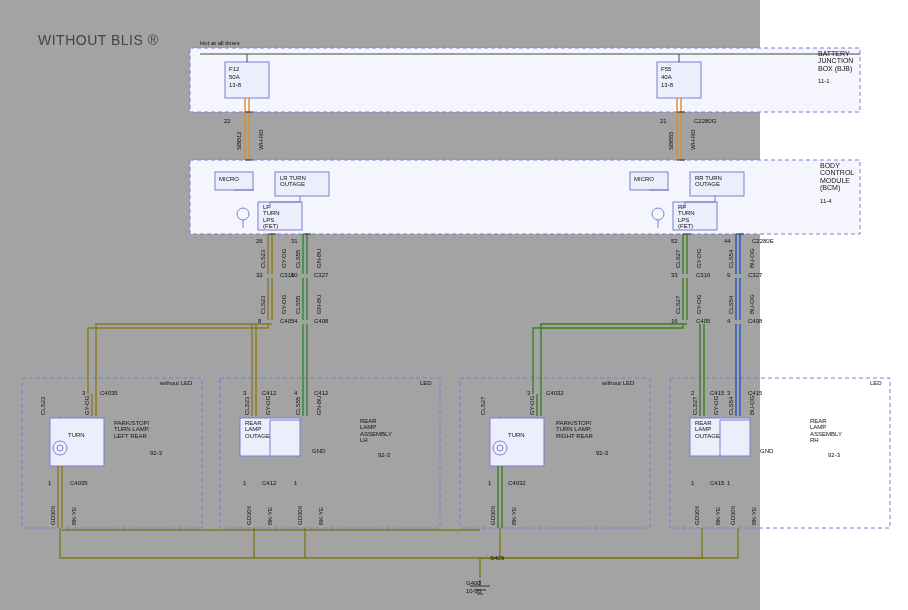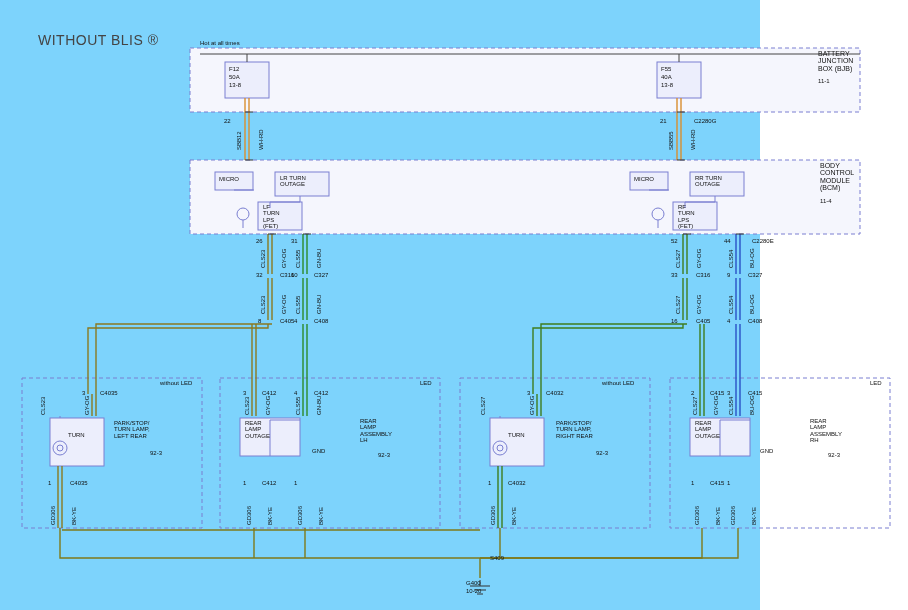--- a/index.html
+++ b/index.html
@@ -1,16 +1,16 @@
 <!DOCTYPE html>
 <html><head>
 <meta charset="utf-8">
 <style>
   html,body{margin:0;padding:0;background:#fff;font-family:Arial,Helvetica,sans-serif;color:#111}
-  .page{width:760px;height:610px;position:relative;background:#7dd3fc}
+  .page{width:760px;height:610px;position:relative;background:#a3a3a3}
   
   .t{position:absolute;font-size:7px;line-height:1.05;color:#111;white-space:pre}
   .t6{font-size:6px}
   .title{position:absolute;left:38px;top:32px;font-size:14px;letter-spacing:.5px;color:#444}
   .v{transform:rotate(-90deg);transform-origin:left top}
   svg{position:absolute;left:0;top:0}
 </style>
 </head>
 <body>
 <div class="page">

